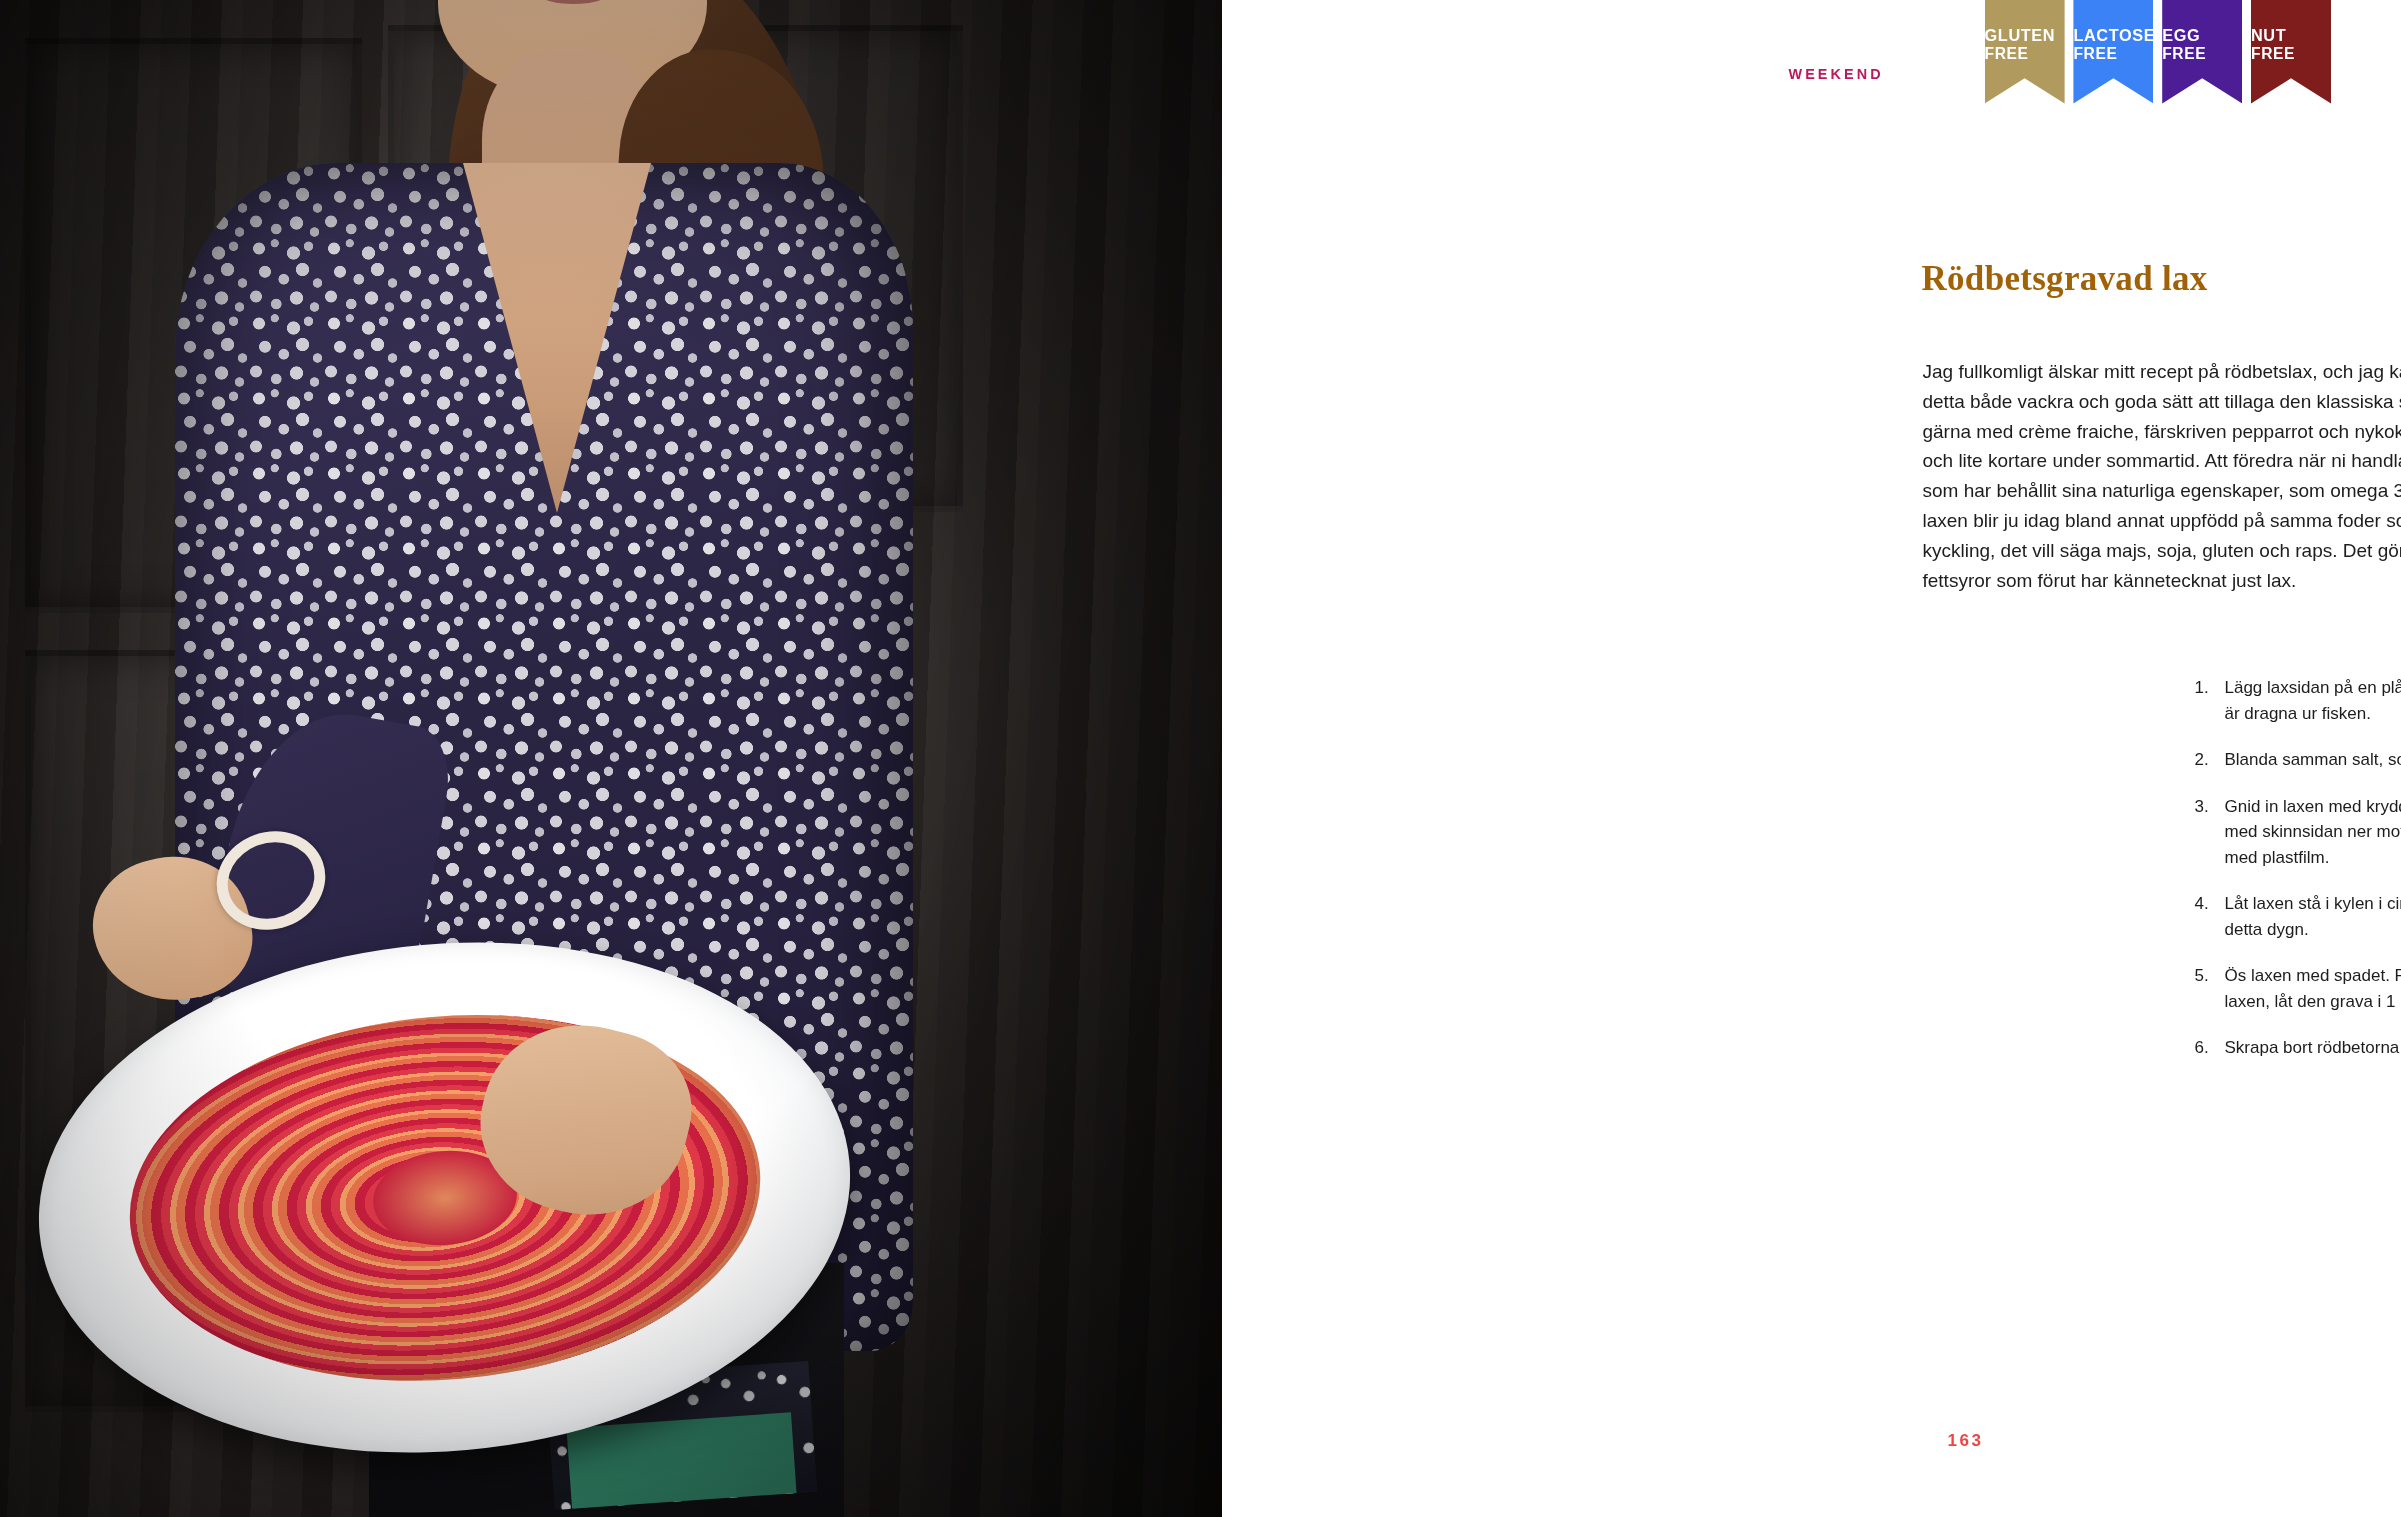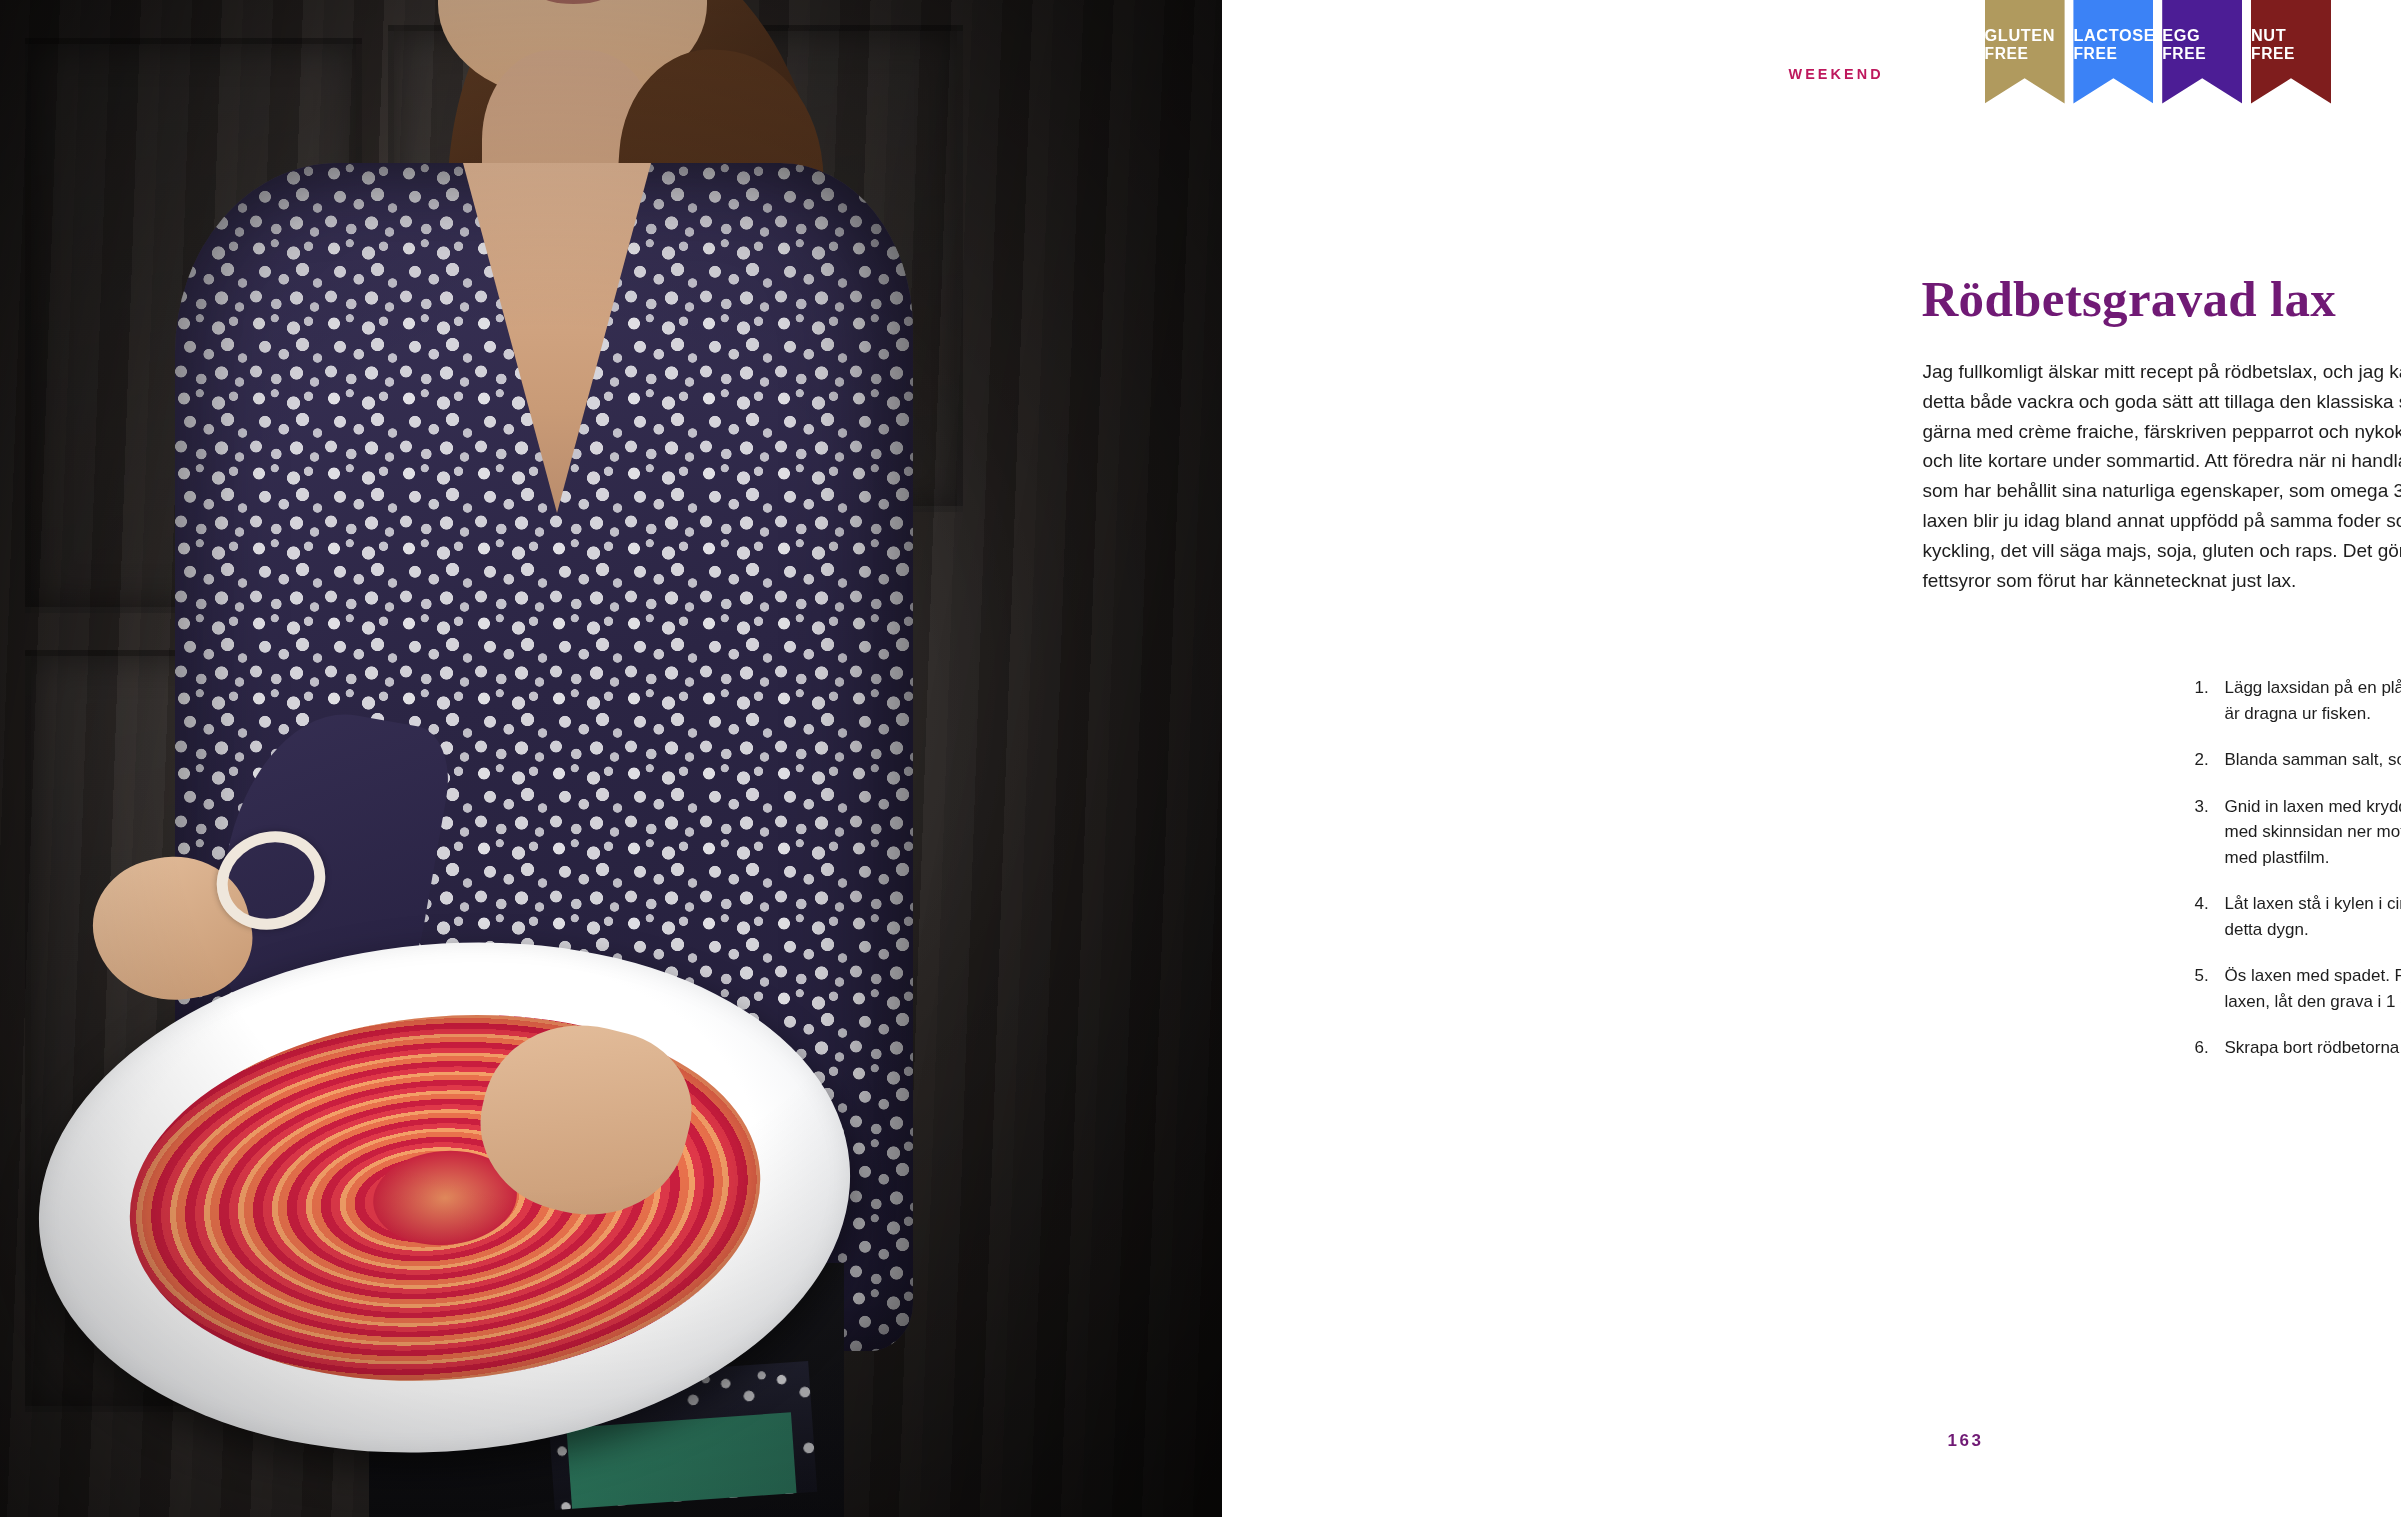--- a/index.html
+++ b/index.html
@@ -303,22 +303,22 @@
     line-height: 1.18;
     text-align: center;
   }
   .flag .l1 { font-size: 16.3px; }
 
   .recipe-title {
     position: absolute;
     left: 699px;
     top: 236px;
     font-family: "Liberation Serif", serif;
-    font-size: 51px;
-    color: #701a75;
+    font-size: 35px;
+    color: #a16207;
     letter-spacing: 0.3px;
     white-space: nowrap;
   }
   .intro {
     position: absolute;
     left: 700px;
     top: 338px;
     width: 832px;
     font-size: 19px;
     line-height: 1.57;
@@ -368,21 +368,21 @@
     color: #1d1d1d;
   }
 
   .page-number {
     position: absolute;
     left: 725px;
     top: 1431px;
     font-size: 17px;
     letter-spacing: 2.5px;
     font-weight: 700;
-    color: #701a75;
+    color: #ef4444;
   }
 </style>
 </head>
 <body>
 
 <div class="page">
 
   <div class="photo-page">
     <div class="door"></div>
     <div class="door-panel p1"></div>

